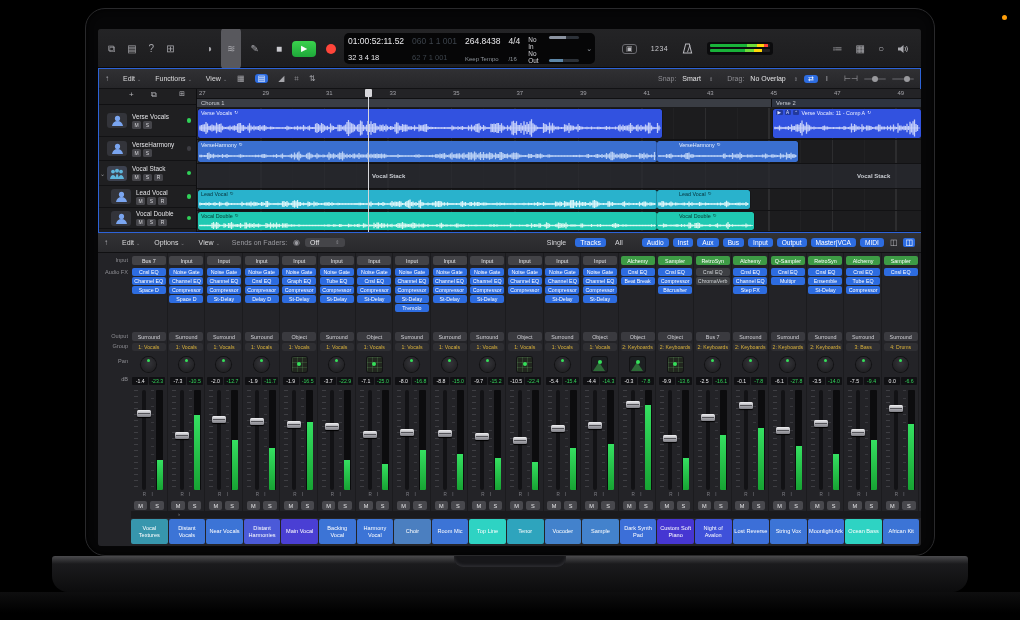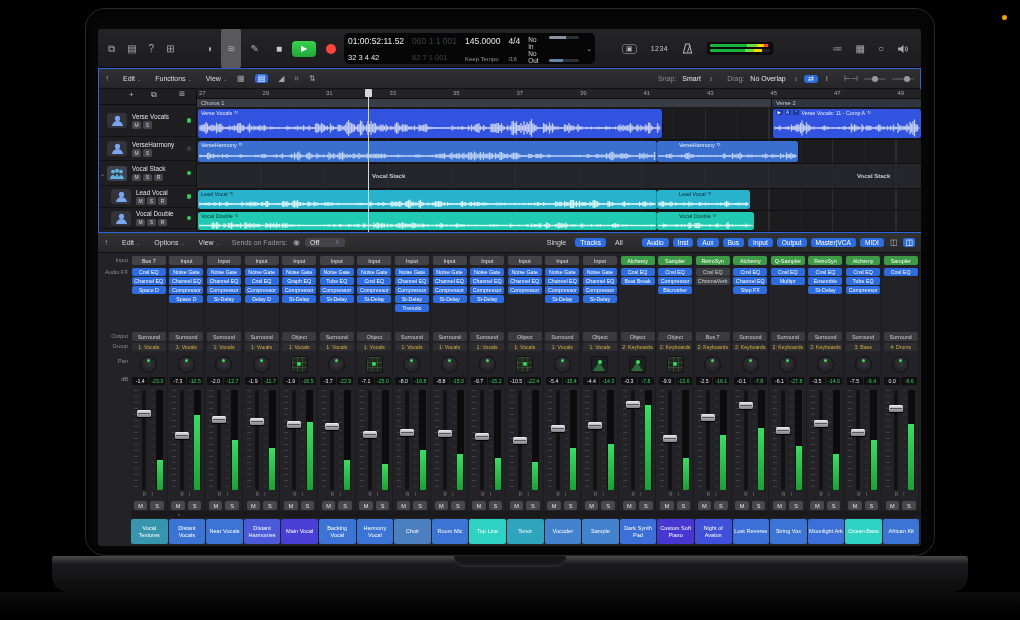--- a/index.html
+++ b/index.html
@@ -189,28 +189,28 @@
         </div>
         <div class="transport">
           <span class="t-stop">■</span>
           <span class="t-play">▶</span>
           <span class="t-rec"></span>
           <span class="t-cyc">⇄</span>
         </div>
         <div class="lcd">
           <div class="seg">
             <span class="r1">01:00:52:11.52</span>
-            <span class="r2">32 3 4  42</span>
+            <span class="r2">32 3 4  18</span>
           </div>
           <div class="seg">
             <span class="r1 ghost">060 1 1  001</span>
             <span class="r2 ghost">62 7 1  001</span>
           </div>
           <div class="seg">
-            <span class="r1">145.0000</span>
+            <span class="r1">264.8438</span>
             <span class="sub">Keep Tempo</span>
           </div>
           <div class="seg">
             <span class="r1">4/4</span>
             <span class="sub">/16</span>
           </div>
           <div class="seg">
             <span class="sub" style="font-size:6.4px;color:#d6d6da">No In</span>
             <span class="sub" style="font-size:6.4px;color:#d6d6da">No Out</span>
           </div>

